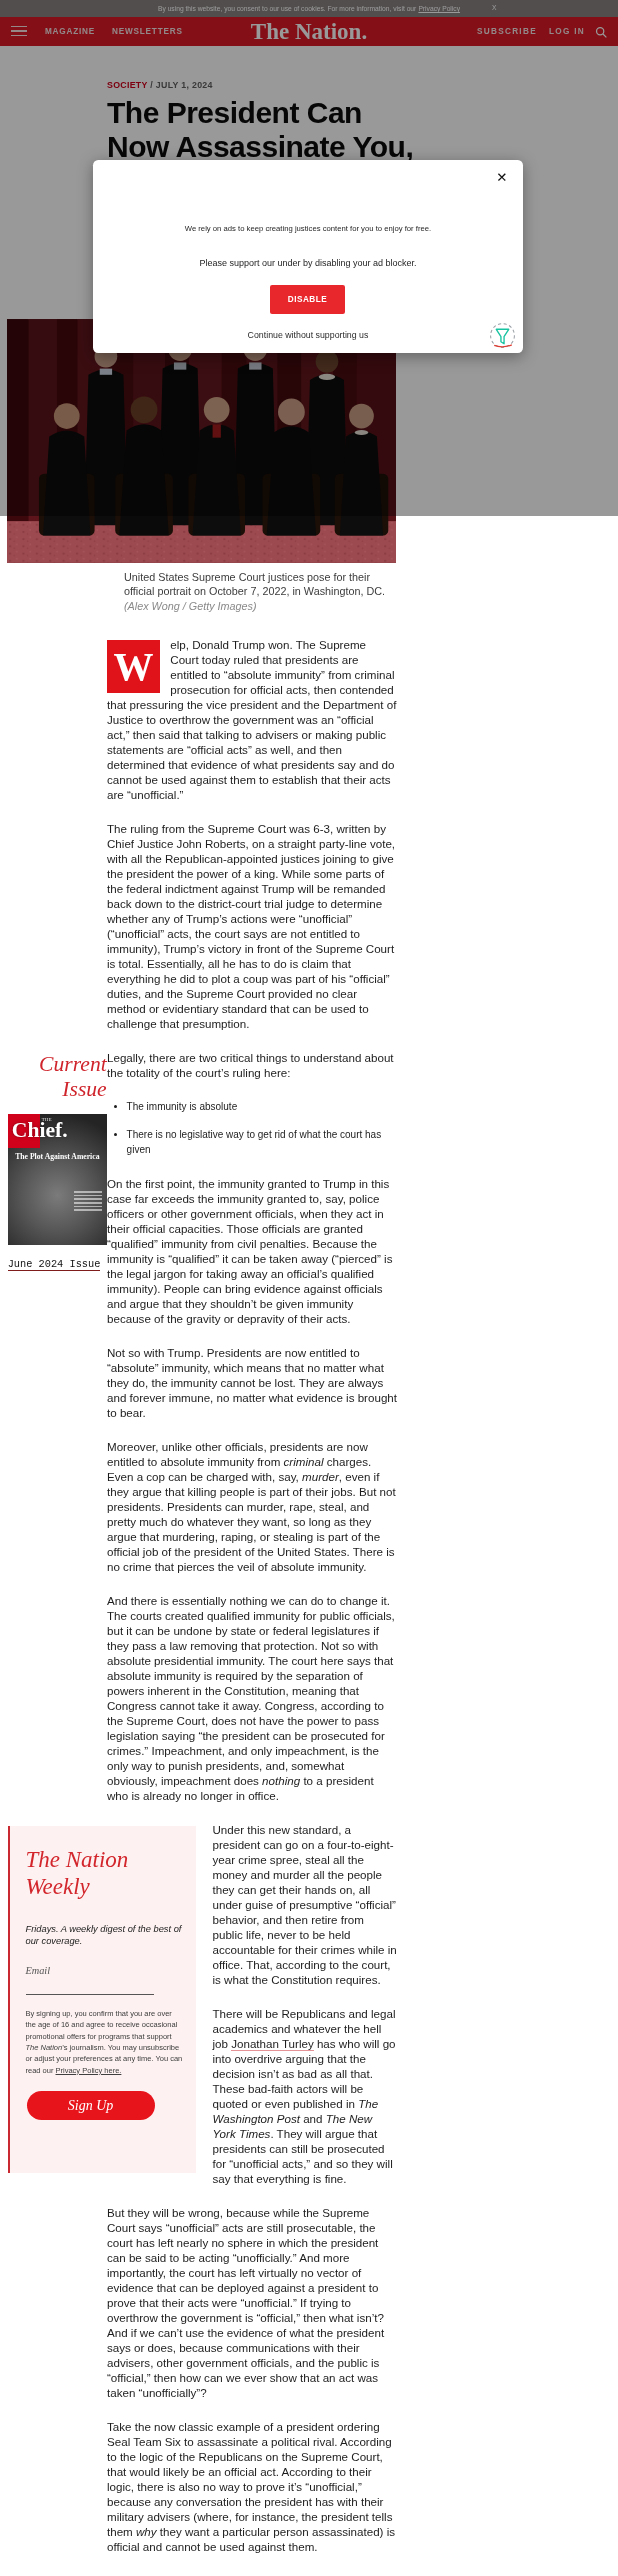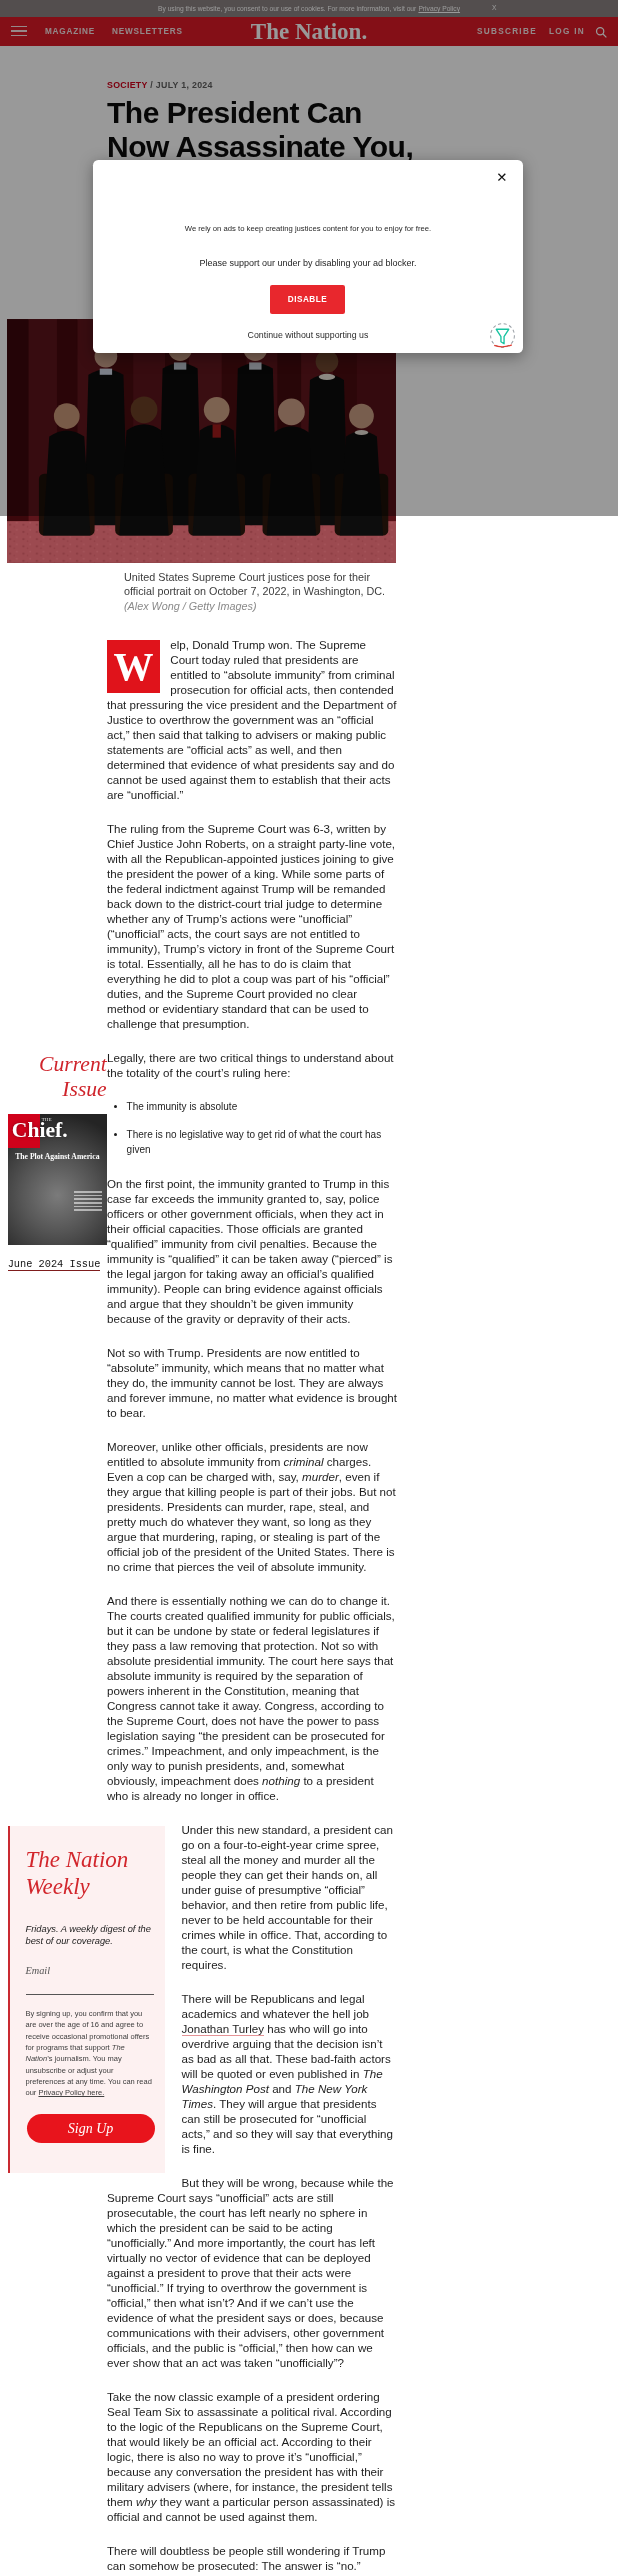--- a/index.html
+++ b/index.html
@@ -79,21 +79,21 @@
            background: radial-gradient(circle at 50% 62%, #7b7b7b 0%, #565656 38%, #242424 85%); }
   .cover .masthead-red { position:absolute; left:0; top:0; width:32px; height:34px; background:#d0021b; }
   .cover .masthead-the { position:absolute; left:34px; top:3.1px; color:#eee; font-family:"Liberation Serif",serif; font-size:4.6px; letter-spacing:0.5px; }
   .cover .masthead { position:absolute; left:4.1px; top:4.1px; color:#fff; font-family:"Liberation Serif",serif; font-size:21.6px; font-weight:700; white-space:nowrap; text-shadow:0 0 3.1px rgba(0,0,0,.4); }
   .cover .cover-title { position:absolute; left:0; right:7.2px; top:38px; text-align:right; color:#fff; font-family:"Liberation Serif",serif; font-size:7.7px; font-weight:700; line-height:1.25; }
   .cover .micro { position:absolute; right:5.2px; top:77px; width:28px; }
   .cover .micro i { display:block; height:1.5px; background:rgba(255,255,255,.55); margin-bottom:2.1px; }
   .issue-link { display:inline-block; margin-top:12.4px; font-size:10.3px; color:#111; border-bottom:1px solid #7f1d1d; cursor:pointer;font-family:Liberation Mono, monospace; }
   
   .weekly {
-    float:left; width:157px; height:347px;
+    float:left; width:188px; height:347px;
     margin:4.1px 16.5px 15.5px -99px;
     background:#fdf1f1; border-left:2.1px solid #c92a31;
     padding:20.6px 12.4px 0 15.5px;
   }
   .weekly-heading { font-family:"Liberation Serif",serif; font-style:italic; color:#d2262c; font-size:23px; line-height:1.15; }
   .weekly-tagline { margin-top:23px; font-style:italic; font-size:9.3px; line-height:12.4px; color:#222; }
   .weekly-email-label { margin-top:17.5px; font-style:italic; font-family:"Liberation Serif",serif; font-size:10.3px; color:#555; }
   .weekly-input { display:block; width:128px; height:18.5px; background:transparent; border:none; border-bottom:0.8px solid #555; outline:none; font-size:8.8px; }
   .weekly-fineprint { margin-top:13.4px; font-size:7.5px; line-height:11.3px; color:#404040; }
   .weekly-fineprint .u { text-decoration:underline; cursor:pointer; }

